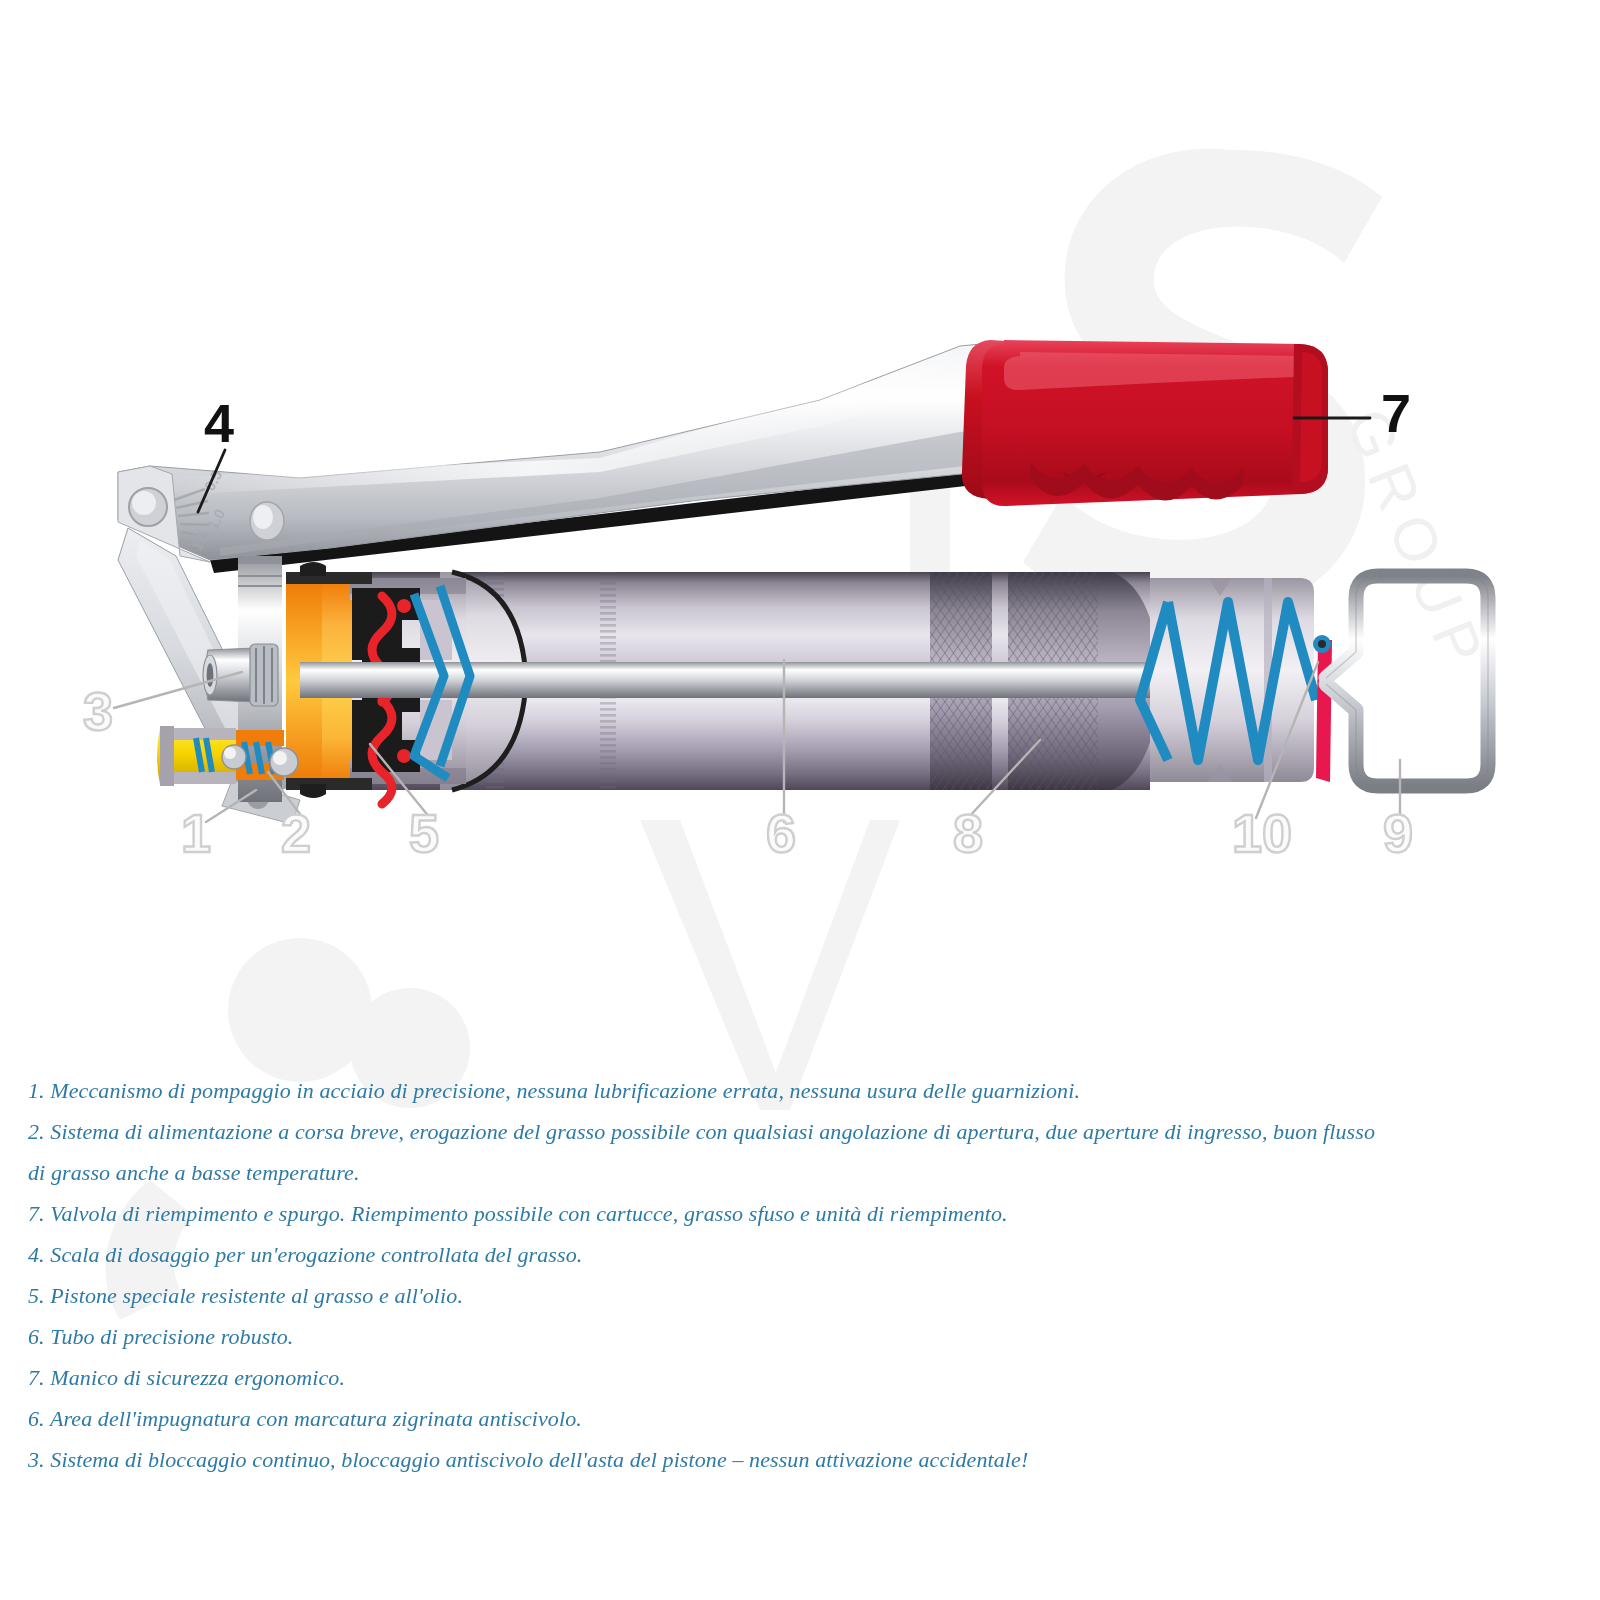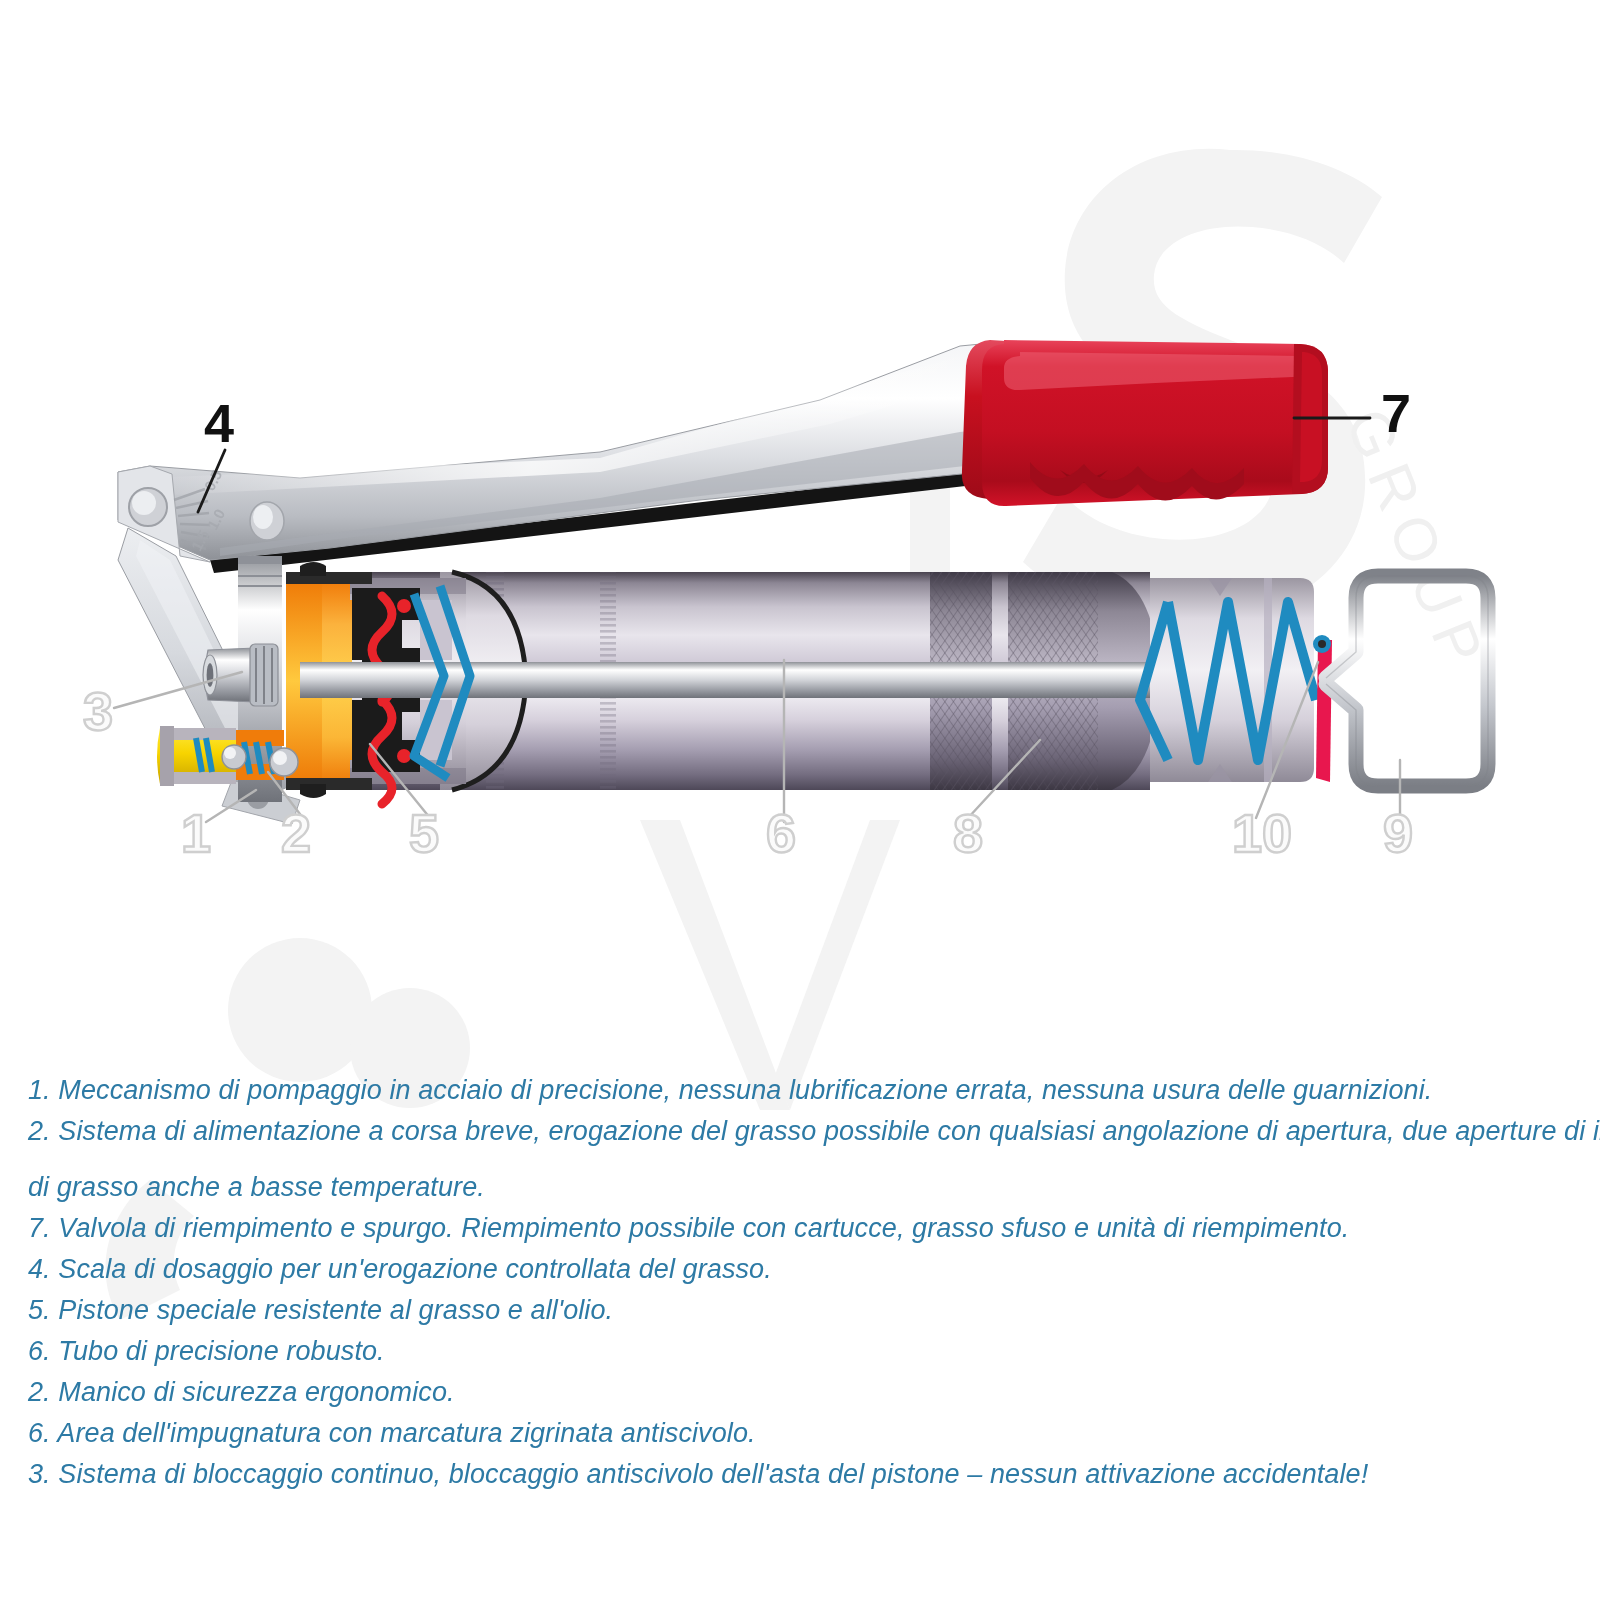--- a/index.html
+++ b/index.html
@@ -21,27 +21,27 @@
 
   
   #captions{
     position:absolute;left:0;top:1070px;width:1600px;
     padding:0 0 0 28px;
     box-sizing:border-box;
   }
   .cap-line{
     color:#2d7aa5;
     font-style:italic;
-    font-size:27px;
+    font-size:22px;
     line-height:41px;
     letter-spacing:.1px;
     white-space:nowrap;
-    font-family:Liberation Sans, sans-serif;
+    font-family:Liberation Serif, serif;
   }
-  .cap-line.cont{padding-left:0;margin-top:15px;}
+  .cap-line.cont{padding-left:0;}
 </style>
 </head>
 <body>
 
 <div id="stage">
 
   <svg id="watermark" viewBox="0 0 1600 1600" xmlns="http://www.w3.org/2000/svg">
     <g fill="#f3f3f3">
 
       <path d="M1230 150 c-90 -10 -160 45 -165 120 c-5 80 55 112 120 138
@@ -424,18 +424,18 @@
   </svg>
 
   <div id="captions">
     <div class="cap-line">1. Meccanismo di pompaggio in acciaio di precisione, nessuna lubrificazione errata, nessuna usura delle guarnizioni.</div>
     <div class="cap-line">2. Sistema di alimentazione a corsa breve, erogazione del grasso possibile con qualsiasi angolazione di apertura, due aperture di ingresso, buon flusso</div>
     <div class="cap-line cont">di grasso anche a basse temperature.</div>
     <div class="cap-line">7. Valvola di riempimento e spurgo. Riempimento possibile con cartucce, grasso sfuso e unità di riempimento.</div>
     <div class="cap-line">4. Scala di dosaggio per un'erogazione controllata del grasso.</div>
     <div class="cap-line">5. Pistone speciale resistente al grasso e all'olio.</div>
     <div class="cap-line">6. Tubo di precisione robusto.</div>
-    <div class="cap-line">2. Manico di sicurezza ergonomico.</div>
+    <div class="cap-line">7. Manico di sicurezza ergonomico.</div>
     <div class="cap-line">6. Area dell'impugnatura con marcatura zigrinata antiscivolo.</div>
     <div class="cap-line">3. Sistema di bloccaggio continuo, bloccaggio antiscivolo dell'asta del pistone – nessun attivazione accidentale!</div>
   </div>
 
 </div>
 
 </body></html>

